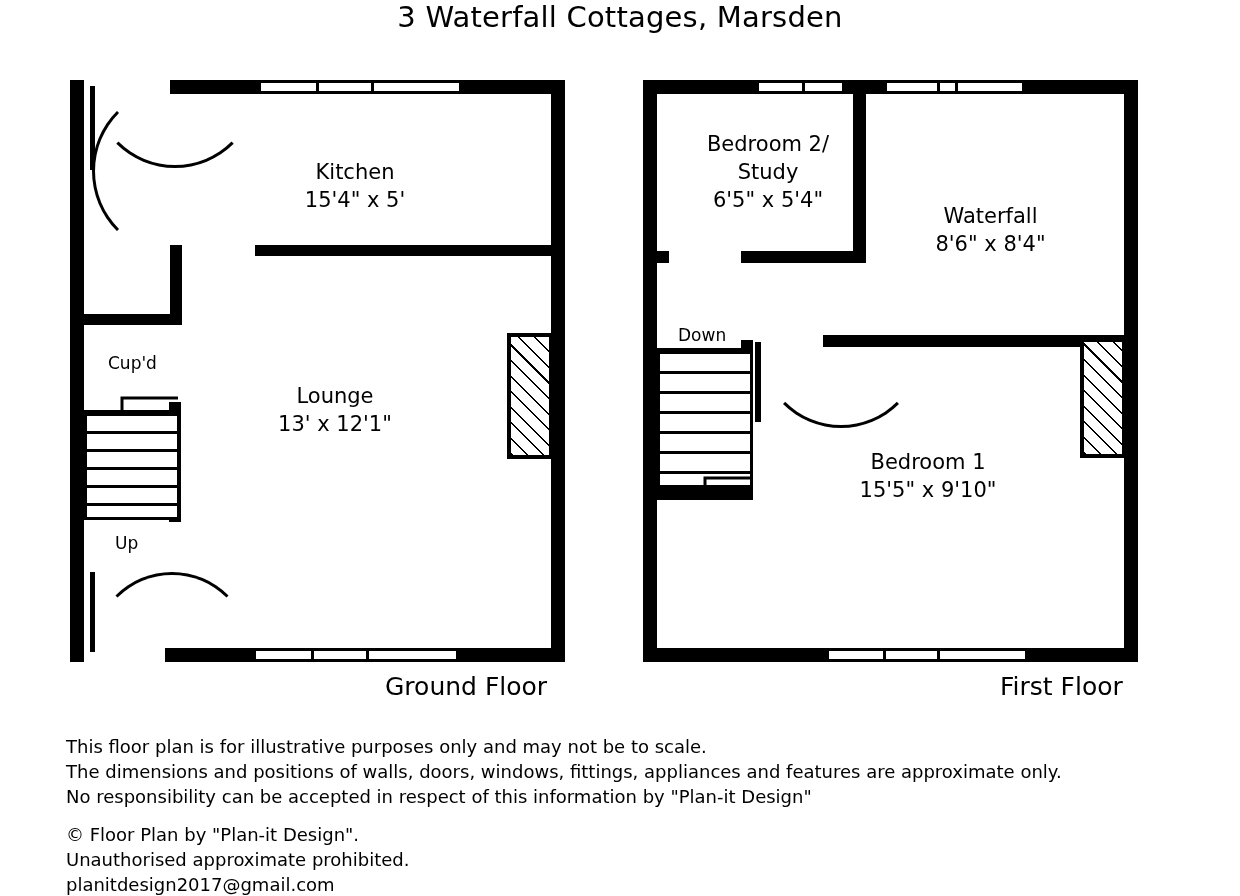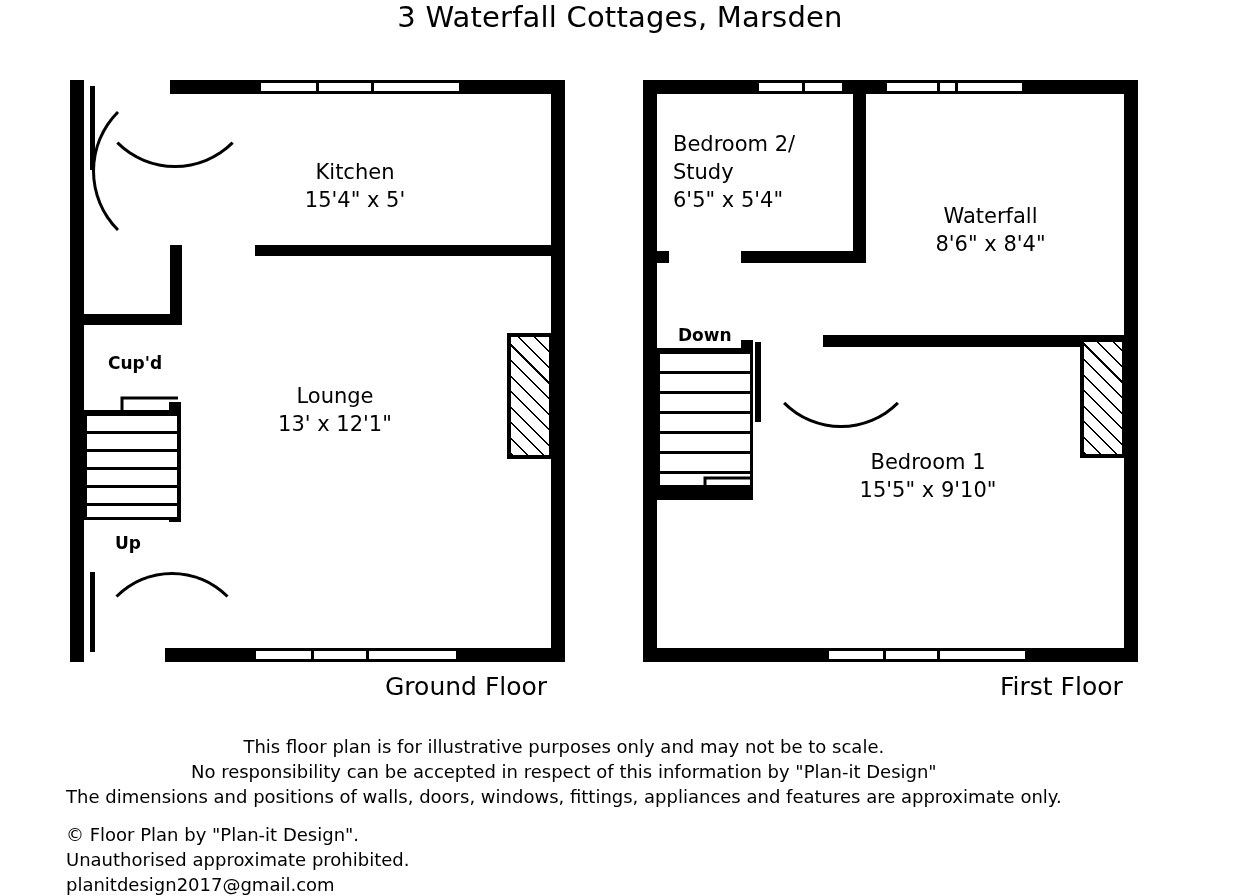--- a/index.html
+++ b/index.html
@@ -50,21 +50,20 @@
     text-align: center;
     font-size: 21px;
     line-height: 28px;
     white-space: nowrap;
   }
   .smalllabel {
     position: absolute;
     font-size: 17px;
     line-height: 22px;
     white-space: nowrap;
-    font-weight: bold;
   }
   .floorlabel {
     position: absolute;
     font-size: 25px;
     white-space: nowrap;
   }
   .stair {
     position: absolute;
     border: 3px solid #000000;
     box-sizing: border-box;
@@ -220,42 +219,42 @@
   </div>
   <svg style="position:absolute; left:10px; top:386px; width:110px; height:34px;">
     <polyline points="6,30 52,30 52,12 100,12" fill="none" stroke="#000" stroke-width="3"></polyline>
   </svg>
 
   <div class="door-leaf" style="left:112px; top:262px; width:6px; height:80px;"></div>
   <div class="door-arc" style="left:116px; top:184px; width:164px; height:164px; border-color:transparent; border-bottom-color:#000;"></div>
 
   <div class="hatch" style="left:437px; top:258px; width:46px; height:120px;"></div>
 
-  <div class="roomlabel" style="left:30px; top:50px; width:190px; text-align:left;">
+  <div class="roomlabel" style="left:30px; top:50px; width:190px; text-align:center;">
     <div>Bedroom 2/</div>
     <div>Study</div>
     <div>6'5" x 5'4"</div>
   </div>
   <div class="roomlabel" style="left:245px; top:122px; width:205px;">
     <div>Waterfall</div>
     <div>8'6" x 8'4"</div>
   </div>
   <div class="roomlabel" style="left:180px; top:368px; width:210px; text-align:center;">
     <div>Bedroom 1</div>
     <div>15'5" x 9'10"</div>
   </div>
   <div class="smalllabel" style="left:35px; top:244px;">Down</div>
 </div>
 
 <div class="floorlabel" style="left:385px; top:672px;">Ground Floor</div>
 <div class="floorlabel" style="left:1000px; top:672px;">First Floor</div>
 
-<div class="notes" style="top:734px;text-align:center;">
+<div class="notes" style="top:734px;">
   <div>This floor plan is for illustrative purposes only and may not be to scale.</div>
+  <div>The dimensions and positions of walls, doors, windows, fittings, appliances and features are approximate only.</div>
   <div>No responsibility can be accepted in respect of this information by "Plan-it Design"</div>
-  <div>The dimensions and positions of walls, doors, windows, fittings, appliances and features are approximate only.</div>
 </div>
 
 <div class="notes" style="top:822px;">
   <div>© Floor Plan by "Plan-it Design".</div>
   <div>Unauthorised approximate prohibited.</div>
   <div>planitdesign2017@gmail.com</div>
 </div>
 
 </body></html>

